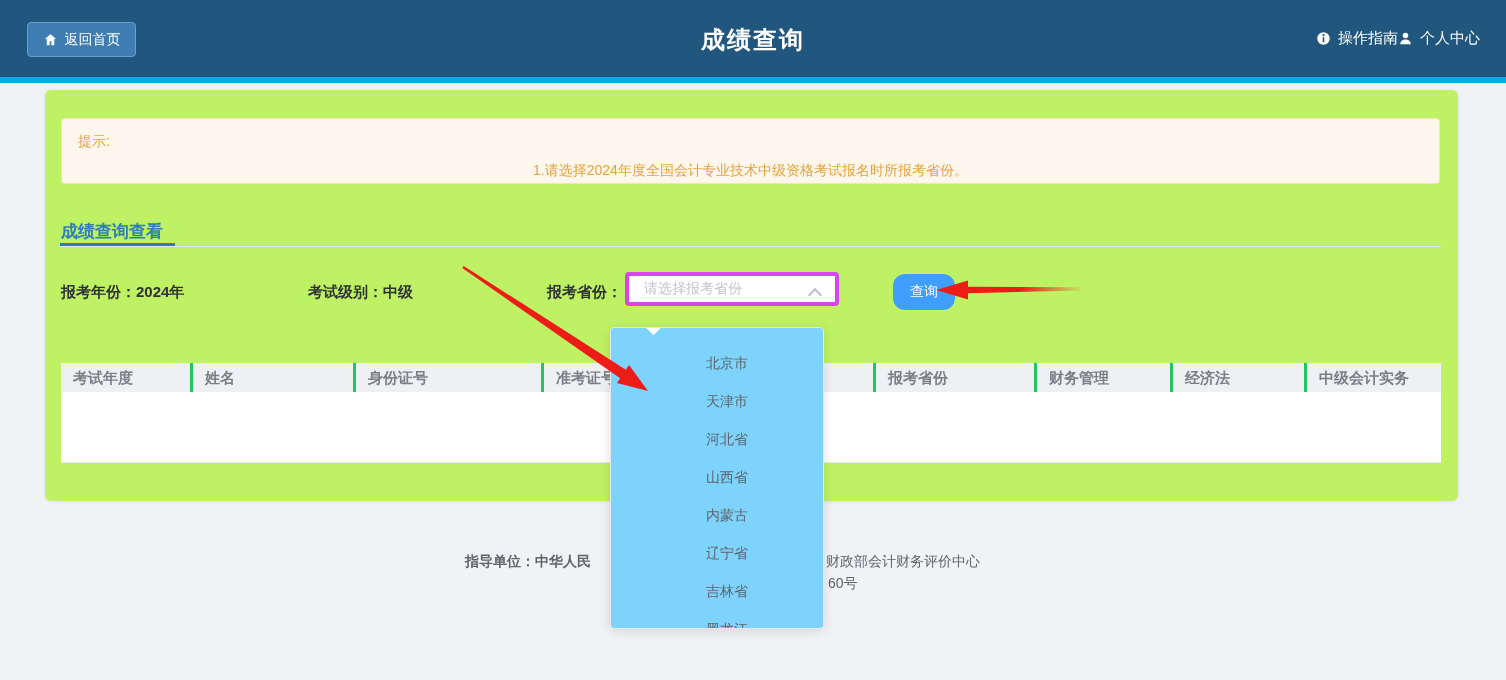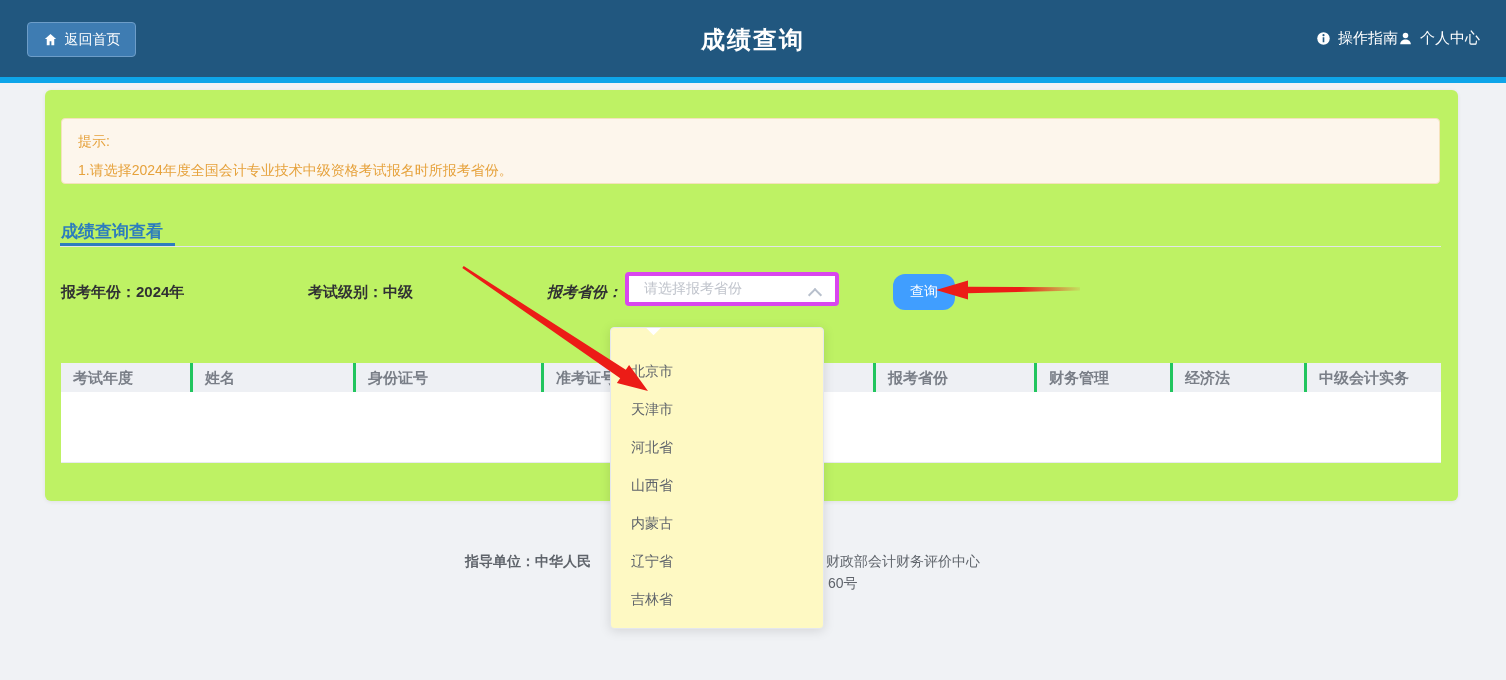--- a/index.html
+++ b/index.html
@@ -20,29 +20,29 @@
   .topbar-right{position:absolute;right:26px;top:0;height:77px;display:flex;
     align-items:center;color:#fff;font-size:15px;}
   .topbar-item{display:flex;align-items:center;gap:7px;cursor:pointer;}
 
   
   .card{position:absolute;left:30px;top:90px;width:1413px;height:411px;
     background:#bef264;border-radius:6px;box-shadow:0 1px 4px rgba(0,0,0,.07);margin-left:15px;}
   .alert{position:absolute;left:16px;top:28px;width:1379px;height:66px;
     background:#fdf6ec;border:1px solid #f5e2bd;border-radius:4px;
     color:#e6a23c;font-size:14px;padding:11px 16px;box-sizing:border-box;line-height:22px;}
-  .alert-line2{margin-top:7px;}
+  .alert-line2{margin-top:7px;text-align:center;}
 
   .tab-label{position:absolute;left:16px;top:130px;font-size:17px;font-weight:bold;color:#2d7dbd;cursor:pointer;}
   .tab-underline{position:absolute;left:15px;top:153px;width:115px;height:3px;background:#2d7dbd;}
   .tab-divider{position:absolute;left:15px;top:156px;width:1381px;height:1px;background:#e2e5ea;}
 
   
   .filter-item{position:absolute;top:193px;font-size:15px;font-weight:bold;color:#303133;white-space:nowrap;}
-  .f-year{left:16px;} .f-level{left:263px;} .f-province{left:502px;font-style:italic;}
+  .f-year{left:16px;} .f-level{left:263px;} .f-province{left:502px;}
   .select-box{position:absolute;left:580px;top:182px;width:214px;height:34px;
     border:4px solid #d946ef;border-radius:4px;background:#fff;box-sizing:border-box;cursor:pointer;}
   .select-placeholder{position:absolute;left:15px;top:50%;transform:translateY(-50%);
     color:#c0c4cc;font-size:14px;}
   .select-arrow{position:absolute;right:15px;top:14px;width:8px;height:8px;
     border-left:2px solid #b7bfcc;border-top:2px solid #b7bfcc;transform:rotate(45deg);}
   .query-btn{position:absolute;left:848px;top:184px;width:62px;height:36px;
     background:#409eff;border:none;border-radius:12px;color:#fff;font-size:14px;cursor:pointer;}
 
   
@@ -60,23 +60,23 @@
   .th:nth-child(8){width:134px;}
   .th:nth-child(9){width:137px;}
   .tbody-empty-row{height:70px;background:#fff;border-bottom:1px solid #e8ebf0;}
 
   
   .footer-frag{position:absolute;font-size:14px;color:#5f646b;z-index:1;white-space:nowrap;}
   .ff1{left:465px;top:553px;font-weight:bold;} .ff2{left:826px;top:553px;} .ff3{left:828px;top:575px;}
 
   
   .dropdown{position:absolute;left:610px;top:327px;width:214px;height:302px;
-    background:#fef9c3;border:1px solid #e4e7ed;border-radius:4px;
+    background:#7dd3fc;border:1px solid #e4e7ed;border-radius:4px;
     box-shadow:0 2px 12px rgba(0,0,0,.12);z-index:20;box-sizing:border-box;
-    padding-top:24px;overflow:hidden;}
+    padding-top:16px;overflow:hidden;text-align:center;}
   .dropdown-caret{position:absolute;left:37px;top:-6px;width:10px;height:10px;background:#fff;
     border-left:1px solid #e4e7ed;border-top:1px solid #e4e7ed;transform:rotate(45deg);}
   .dd-item{height:38px;line-height:38px;padding-left:20px;font-size:14px;color:#5f646b;cursor:pointer;}
 
   
   .arrows{position:absolute;left:0;top:0;width:1506px;height:680px;z-index:30;pointer-events:none;}
 </style>
 </head>
 <body>
 

